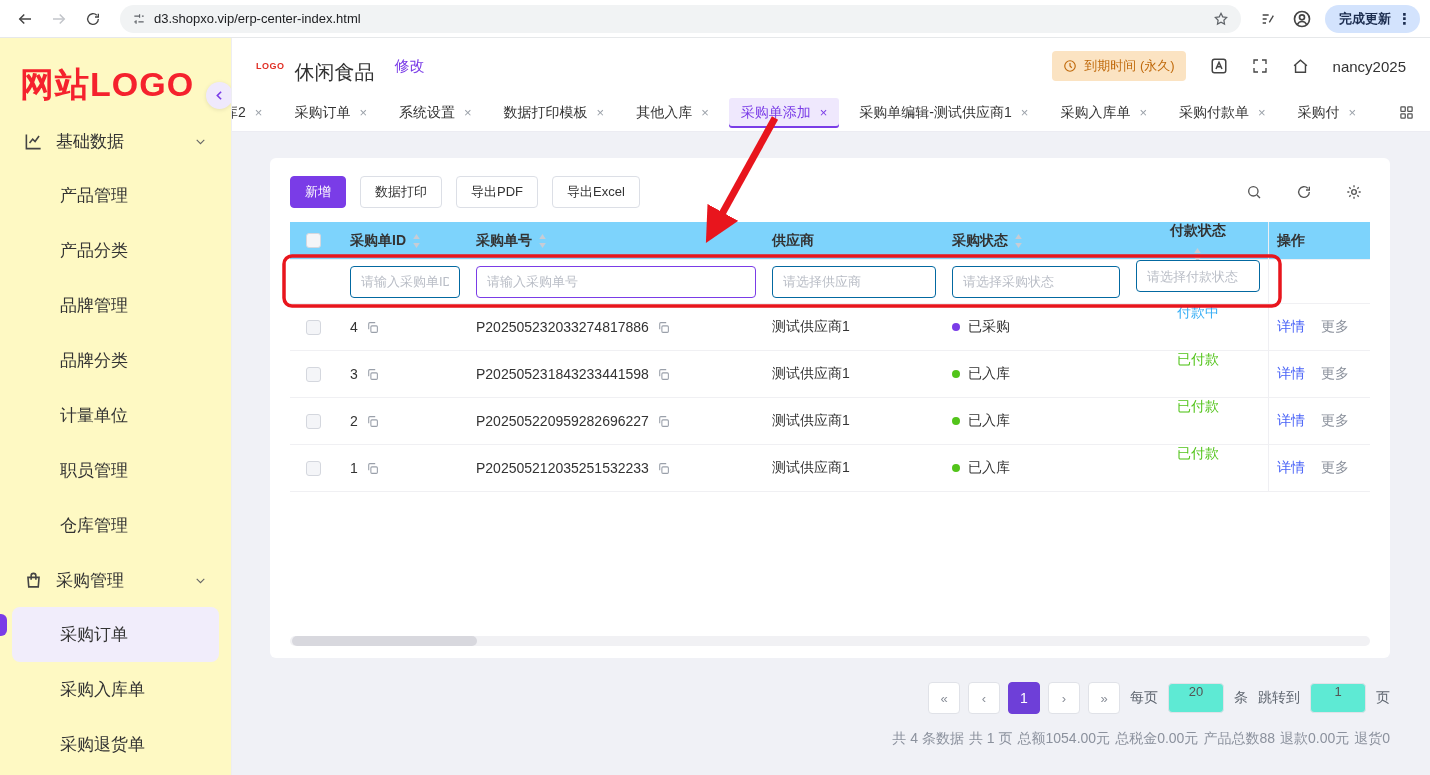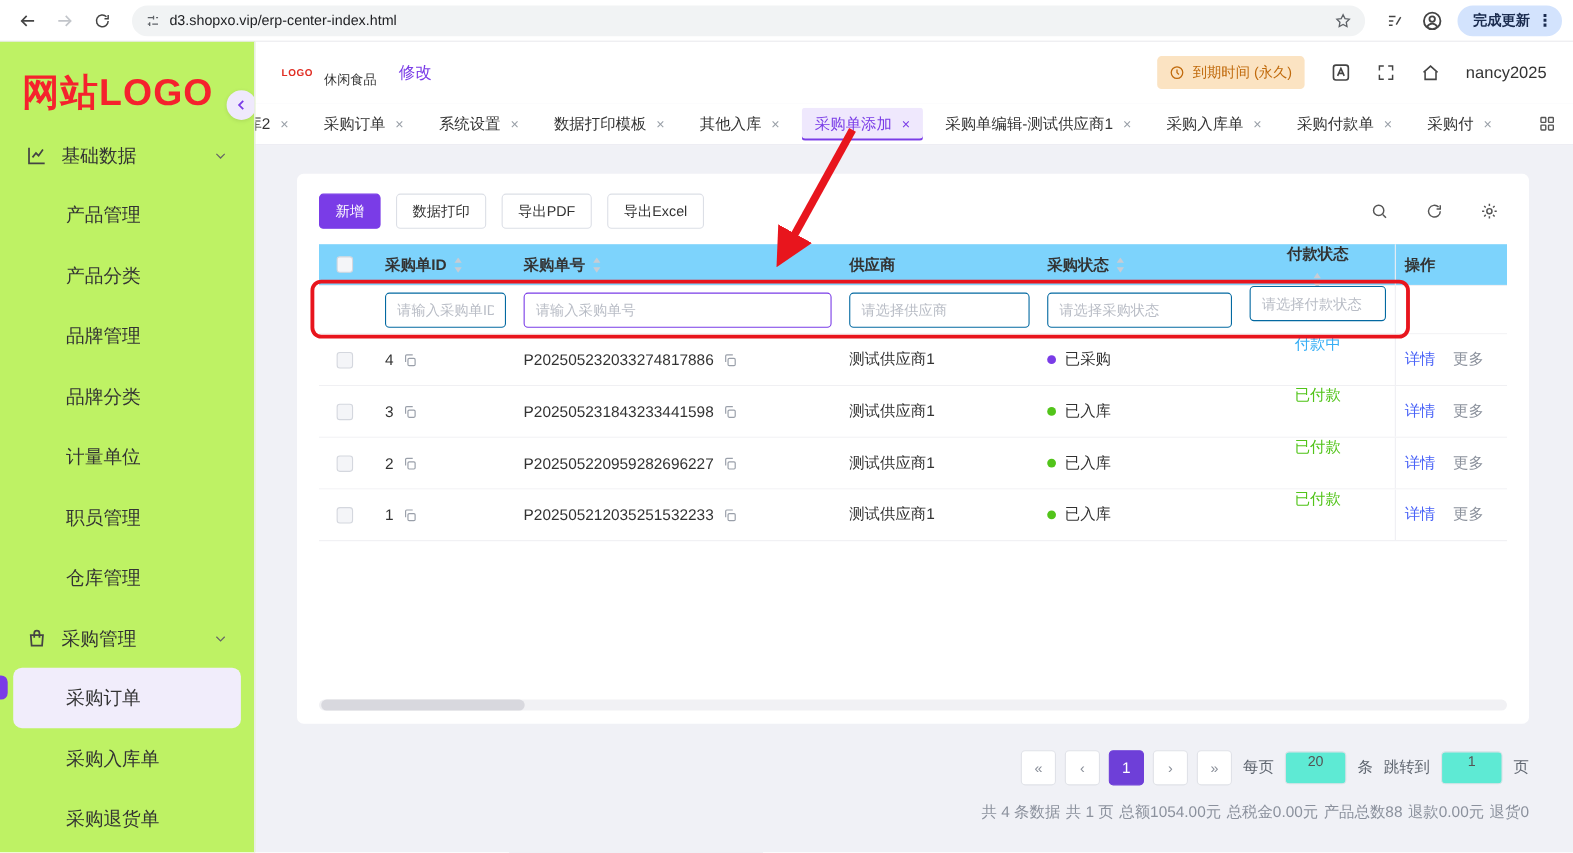--- a/index.html
+++ b/index.html
@@ -9,36 +9,36 @@
   
   .browser-bar { height:38px; background:#fff; border-bottom:1px solid #e6e8ea; display:flex; align-items:center; padding:0 10px; gap:4px; }
   .nav-btn { width:30px; height:30px; display:flex; align-items:center; justify-content:center; border-radius:50%; flex:0 0 auto; }
   .url-bar { flex:1; height:28px; background:#f1f3f4; border-radius:14px; display:flex; align-items:center; padding:0 12px; gap:8px; margin:0 8px; min-width:0; }
   .url-text { font-size:13px; color:#202124; flex:1; white-space:nowrap; overflow:hidden; }
   .update-pill { height:28px; background:#d3e3fd; border-radius:14px; display:flex; align-items:center; padding:0 8px 0 14px; gap:6px; font-size:13px; font-weight:bold; color:#1b2c4f; flex:0 0 auto; margin-left:4px; }
   .dots { font-size:15px; color:#1b2c4f; }
 
   
   .app { display:flex; height:737px; }
-  .sidebar { width:232px; background:#bef264; border-right:1px solid #ededf2; position:relative; padding-top:24px; flex:0 0 auto; overflow:hidden; }
+  .sidebar { width:232px; background:#fef9c3; border-right:1px solid #ededf2; position:relative; padding-top:24px; flex:0 0 auto; overflow:hidden; }
   .logo { font-size:34px; line-height:44px; font-weight:bold; color:#f5222d; padding:0 20px; letter-spacing:1px; white-space:nowrap; }
   .collapse-btn { position:absolute; right:-2px; top:44px; width:27px; height:27px; border-radius:50%; background:#efe9fc; display:flex; align-items:center; justify-content:center; box-shadow:0 1px 4px rgba(0,0,0,.10); z-index:20; }
   .menu { margin-top:8px; padding:0 12px; }
   .menu-group-header { height:54px; display:flex; align-items:center; gap:13px; padding:0 12px; font-size:17px; color:#333; }
   .menu-group-header .chev { margin-left:auto; display:flex; }
   .menu-icon { display:flex; }
   .menu-item { height:55px; display:flex; align-items:center; padding-left:48px; font-size:17px; color:#333; border-radius:8px; }
   .menu-item.active { background:#f1edfb; }
   .active-edge { position:absolute; left:0; top:614px; width:7px; height:22px; background:#7a3ce7; border-radius:0 6px 6px 0; z-index:30; }
 
   
   .main { flex:1; min-width:0; display:flex; flex-direction:column; background:#f0f1f6; }
   .top-header { height:56px; background:#fff; display:flex; align-items:center; padding:0 24px; gap:10px; flex:0 0 auto; }
   .shop-logo { color:#e02e24; font-weight:bold; font-size:9px; letter-spacing:.5px; }
-  .shop-name { font-size:12px; color:#333;margin-top:12px; }
+  .shop-name { font-size:20px; color:#333;margin-top:12px; }
   .edit-link { font-size:15px; color:#7a3ce7; margin-left:10px; text-decoration:none; }
   .header-right { margin-left:auto; display:flex; align-items:center; gap:24px; }
   .expire-badge { background:#fbe3c2; color:#c06a0c; font-size:13px; padding:6px 11px; border-radius:4px; display:flex; gap:7px; align-items:center; }
   .h-icon { display:flex; }
   .username { font-size:15px; color:#333; }
 
   .tabbar { height:38px; background:#fff; border-bottom:1px solid #ececf2; display:flex; align-items:center; flex:0 0 auto; }
   .tabs { display:flex; gap:8px; align-items:center; flex:1; overflow:hidden; padding-left:6px; }
   .tab { display:flex; align-items:center; gap:9px; padding:6px 12px; font-size:14px; color:#333; white-space:nowrap; border-radius:3px; flex:0 0 auto; }
   .tab .x { color:#9aa0a8; font-size:13px; }

